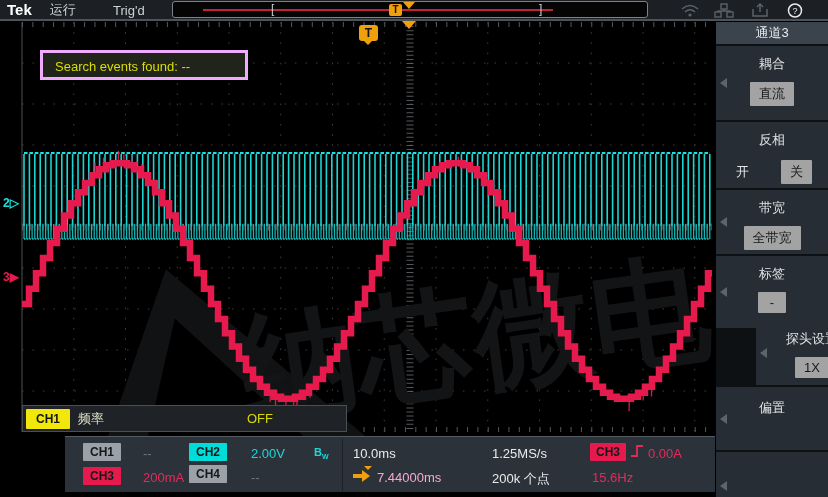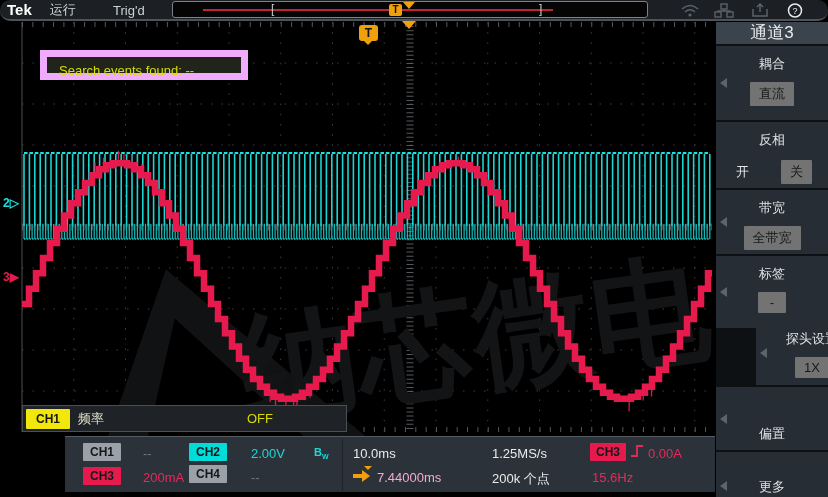--- a/index.html
+++ b/index.html
@@ -3,39 +3,39 @@
 <meta charset="utf-8">
 <style>
   * { margin:0; padding:0; box-sizing:border-box; }
   html,body { width:828px; height:497px; background:#000; overflow:hidden;
     font-family:"Liberation Sans", sans-serif; }
   .abs { position:absolute; }
   #stage { position:relative; width:828px; height:497px; background:#000; }
 
   
   #topbar { left:0; top:0; width:828px; height:21px; background:#1c2024;
-    border-bottom:2px solid #4d5359; display:flex; align-items:center;border-radius:10px; }
+    border-bottom:2px solid #4d5359; display:flex; align-items:center; }
   .brand { color:#fff; font-weight:bold; font-size:15px; margin-left:7px; letter-spacing:0; }
   .acq { color:#cdd2d6; font-size:13px; margin-left:18px; }
   .trigd { color:#cdd2d6; font-size:13px; position:absolute; left:113px; top:3px; }
   #trigposbar { left:172px; top:1px; width:476px; height:17px; background:#050505;
     border:1px solid #7d8288; border-radius:3px; }
   #trigline { left:30px; top:7px; width:350px; height:2px; background:#c32433; }
   .bracket { color:#c9cdd1; font-size:12px; top:0px; line-height:15px; }
   #tp-flag { left:216px; top:2px; width:13px; height:12px; background:#f0a00c; border-radius:2px;
     color:#141414; font-size:10px; font-weight:bold; text-align:center; line-height:12px; }
   #tp-tri { left:230px; top:0px; width:0; height:0;
     border-left:6px solid transparent; border-right:6px solid transparent; border-top:7px solid #f0a00c; }
   .sysicon { top:3px; width:20px; height:15px; color:#5b6167; }
   .sysicon svg { width:100%; height:100%; }
   #icon-help { color:#e9ebec; }
 
   
   #search-banner { left:40px; top:50px; width:208px; height:30px; background:#20241a;
-    border:7px solid #f0abfc; color:#d9dd07; font-size:13px; line-height:28px; padding-left:12px; }
+    border:3px solid #f0abfc; color:#d9dd07; font-size:13px; line-height:28px; padding-left:12px; }
   #trig-flag { left:359px; top:25px; width:19px; height:16px; background:#f0a00c; border-radius:3px;
     color:#141414; font-weight:bold; font-size:12px; text-align:center; line-height:16px; }
   #trig-flag:after { content:""; position:absolute; left:5px; top:16px; width:0; height:0;
     border-left:4px solid transparent; border-right:4px solid transparent; border-top:4px solid #f0a00c; }
   #trig-tri { left:402px; top:21px; width:0; height:0;
     border-left:7px solid transparent; border-right:7px solid transparent; border-top:8px solid #f0a00c; }
   .chmark { font-size:12px; font-weight:bold; width:22px; text-align:left; }
   #mark-ch2 { left:3px; top:196px; color:#1be0dd; }
   #mark-ch3 { left:3px; top:270px; color:#e71a4e; }
 
@@ -62,25 +62,25 @@
   .slopeicon { width:14px; height:14px; }
   .delay-arrow { width:18px; height:12px; }
   .delay-arrow .bar { position:absolute; left:0; top:5px; width:9px; height:4px; background:#f0a00c; }
   .delay-arrow .head { position:absolute; left:9px; top:1px; width:0; height:0;
     border-left:8px solid #f0a00c; border-top:6px solid transparent; border-bottom:6px solid transparent; }
   .delay-arrow .tip { position:absolute; left:11px; top:-3px; width:0; height:0;
     border-left:4px solid transparent; border-right:4px solid transparent; border-top:4px solid #f0a00c; }
 
   
   #sidebar { left:716px; top:22px; width:112px; height:475px; background:#0e1114; }
-  #sb-title { width:112px; height:22px; background:#3b434d; color:#e8eaec; font-size:17px;
+  #sb-title { width:112px; height:22px; background:#3b434d; color:#e8eaec; font-size:13px;
     text-align:center; line-height:22px; }
   .sb-sec { position:absolute; left:0; width:112px; background:#262d34; }
   .sb-label { color:#dfe2e5; font-size:13px; text-align:center; padding-top:9px; }
-  .sb-btn { display:block; margin:9px auto 0; background:#737373; color:#15181b; font-size:13px;
+  .sb-btn { display:block; margin:9px auto 0; background:#a3a3a3; color:#15181b; font-size:13px;
     border:none; padding:3px 9px; border-radius:1px; font-family:inherit; }
   .sb-arrow { position:absolute; left:4px; top:50%; margin-top:-5px; width:0; height:0;
     border-top:5px solid transparent; border-bottom:5px solid transparent; border-right:7px solid #5c646c; }
   .sb-row { display:flex; justify-content:space-between; padding:11px 16px 0 20px; align-items:center; }
   .sb-plain { color:#e3e5e8; font-size:13px; }
 </style>
 </head>
 <body>
 
 <div id="stage">
@@ -650,21 +650,20 @@
     </div>
 
     <div class="sb-sec" style="top:299px;height:64px;margin-left:40px;">
       <span class="sb-arrow"></span>
       <div class="sb-label">探头设置</div>
       <button class="sb-btn">1X</button>
     </div>
 
     <div class="sb-sec" style="top:365px;height:63px;">
       <span class="sb-arrow"></span>
-      <div class="sb-label" style="padding-top:38px;">偏置</div>
+      <div class="sb-label" style="padding-top:12px;">偏置</div>
     </div>
 
     <div class="sb-sec" style="top:430px;height:67px;">
       <span class="sb-arrow"></span>
-      <div class="sb-label" style="padding-top:26px;">更多</div>
     </div>
   </div>
 </div>
 
 </body></html>

